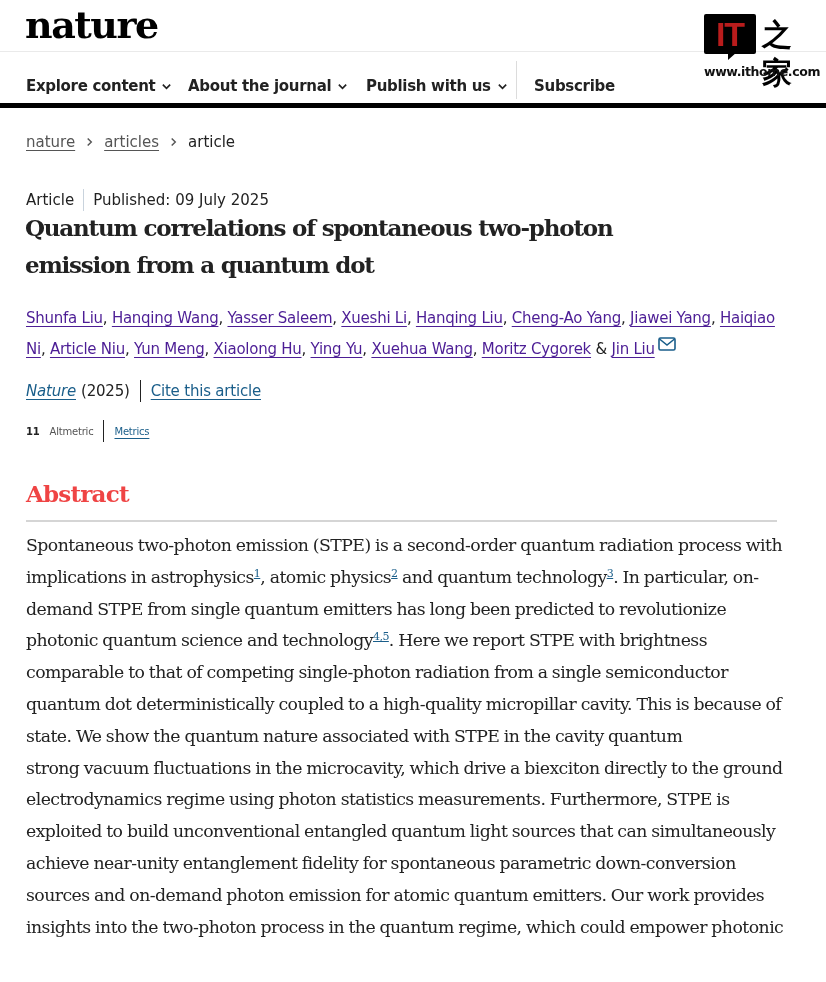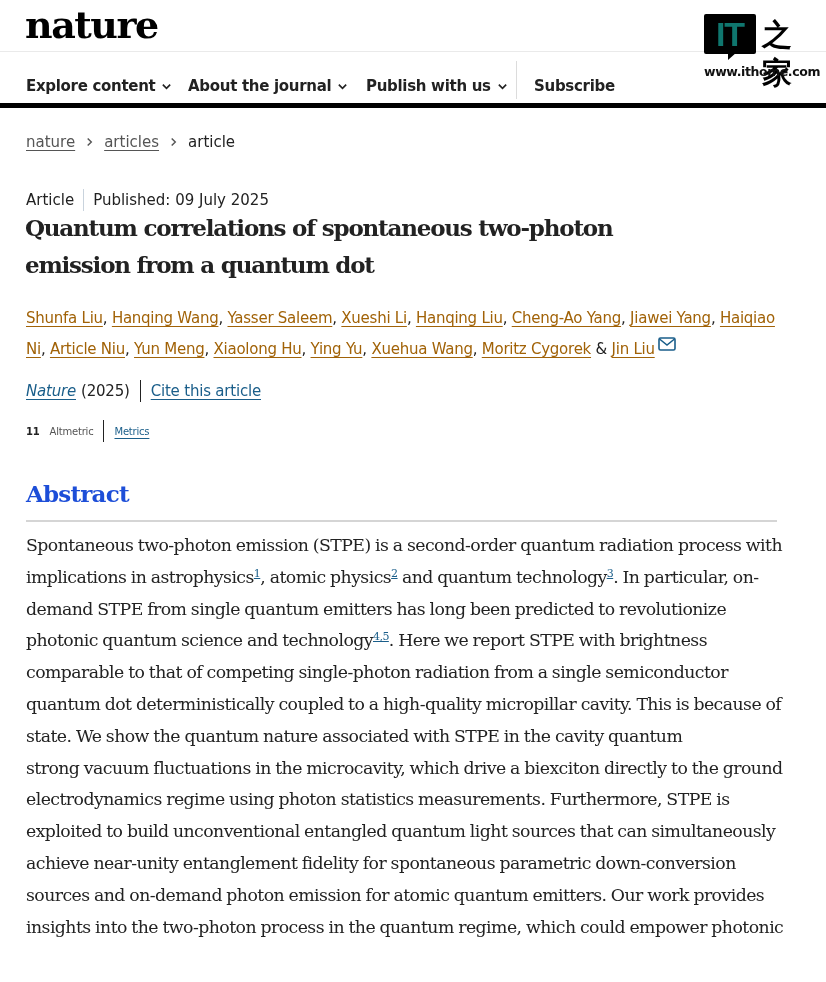--- a/index.html
+++ b/index.html
@@ -11,54 +11,54 @@
     .logo { position: absolute; left: 25px; top: 2px; font-family: "DejaVu Serif", "Liberation Serif", serif; font-weight: bold; font-size: 38px; letter-spacing: -1.5px; color: #000; line-height: 46px; }
 
     .nav { position: absolute; left: 0; top: 53px; width: 826px; height: 55px; border-bottom: 5px solid #000000; }
     .nav-item { position: absolute; top: 0; height: 66px; display: flex; align-items: center; font-size: 15px; font-weight: bold; color: #222; white-space: nowrap; letter-spacing: -0.3px; cursor: pointer; }
     .nav-item .chev { margin-left: 6px; display: inline-block; width: 11px; height: 11px; }
     .nav-divider { position: absolute; left: 516px; top: 8px; width: 1px; height: 38px; background: #dcdcdc; }
 
     
     .wm { position: absolute; left: 704px; top: 14px; width: 112px; height: 70px; }
     .wm-box { position: absolute; left: 0; top: 0; width: 52px; height: 40px; background: #000; border-radius: 2px; }
-    .wm-box-text { position: absolute; left: 0; top: 0; width: 52px; height: 28px; color: #0f766e; font-family: "Liberation Sans", sans-serif; font-weight: bold; font-size: 34px; line-height: 40px; text-align: center; letter-spacing: -1px; }
+    .wm-box-text { position: absolute; left: 0; top: 0; width: 52px; height: 28px; color: #b91c1c; font-family: "Liberation Sans", sans-serif; font-weight: bold; font-size: 34px; line-height: 40px; text-align: center; letter-spacing: -1px; }
     .wm-tail { position: absolute; left: 24px; top: 38px; width: 0; height: 0; border-left: 0 solid transparent; border-right: 9px solid transparent; border-top: 8px solid #000; }
     .wm-cn { position: absolute; left: 58px; top: 2px; font-family: "DejaVu Serif", serif; font-size: 30px; font-weight: bold; color: #000; line-height: 38px; letter-spacing: 1px; }
     .wm-url { position: absolute; left: 0; top: 50px; font-family: "DejaVu Sans", sans-serif; font-weight: bold; font-size: 12.5px; color: #111; letter-spacing: -0.4px; white-space: nowrap; }
 
     
     .breadcrumb { position: absolute; left: 26px; top: 133px; font-size: 15px; display: flex; align-items: center; color: #222; }
     .breadcrumb a { color: #555; text-decoration: underline; text-underline-offset: 3px; }
     .bc-sep { margin: 0 10px; width: 9px; height: 10px; display: inline-block; }
     .bc-current { color: #222; }
 
     
     .meta-row { position: absolute; left: 26px; top: 189px; font-size: 15px; color: #222; display: flex; align-items: center; }
     .vbar { display: inline-block; width: 1px; height: 22px; background: #c9d3dd; margin: 0 9px; }
 
     .title { position: absolute; left: 25px; top: 209px; width: 760px; font-family: "DejaVu Serif", "Liberation Serif", serif; font-weight: bold; font-size: 23px; line-height: 37px; color: #222; letter-spacing: -1.2px; }
 
     .authors { position: absolute; left: 26px; top: 303px; width: 760px; font-size: 15px; line-height: 31px; color: #222; letter-spacing: -0.25px; }
-    .authors a { color: #a16207; text-decoration: underline; text-underline-offset: 3px; }
+    .authors a { color: #4c1d95; text-decoration: underline; text-underline-offset: 3px; }
     .mail-icon { display: inline-block; width: 18px; height: 14px; vertical-align: 3px; margin-left: 3px; }
 
     .cite-row { position: absolute; left: 26px; top: 380px; font-size: 15px; color: #222; display: flex; align-items: center; letter-spacing: -0.2px; }
     .cite-row a { color: #1a5e8a; text-decoration: underline; text-underline-offset: 3px; }
     .cite-row .journal { font-style: italic; }
     .cite-row .vbar { background: #222; height: 22px; margin: 0 10px; }
 
     .metrics-row { position: absolute; left: 26px; top: 420px; font-size: 10px; color: #222; display: flex; align-items: center; letter-spacing: -0.2px; }
     .metrics-row .count { font-weight: bold; margin-right: 10px; }
     .metrics-row .alt { color: #555; }
     .metrics-row .vbar { background: #222; height: 22px; margin: 0 10px; }
     .metrics-row a { color: #1a5e8a; text-decoration: underline; text-underline-offset: 3px; }
 
     
-    .abs-heading { position: absolute; left: 26px; top: 480px; font-family: "DejaVu Serif", "Liberation Serif", serif; font-weight: bold; font-size: 23px; color: #1d4ed8; letter-spacing: -0.8px; }
+    .abs-heading { position: absolute; left: 26px; top: 480px; font-family: "DejaVu Serif", "Liberation Serif", serif; font-weight: bold; font-size: 23px; color: #ef4444; letter-spacing: -0.8px; }
     .abs-rule { position: absolute; left: 26px; top: 520px; width: 751px; height: 2px; background: #d5d5d5; }
     .abs-body { position: absolute; left: 26px; top: 530px; width: 760px; }
     .abs-line { font-family: "DejaVu Serif", "Liberation Serif", serif; font-size: 17.3px; line-height: 31.8px; color: #222; white-space: nowrap; letter-spacing: -0.55px; word-spacing: -0.5px; }
     .abs-line sup a { font-size: 11px; color: #1a5e8a; text-decoration: underline; }
     .abs-line sup { vertical-align: 6px; line-height: 0; }
   </style>
 </head>
 <body>
 
 <div class="masthead">

